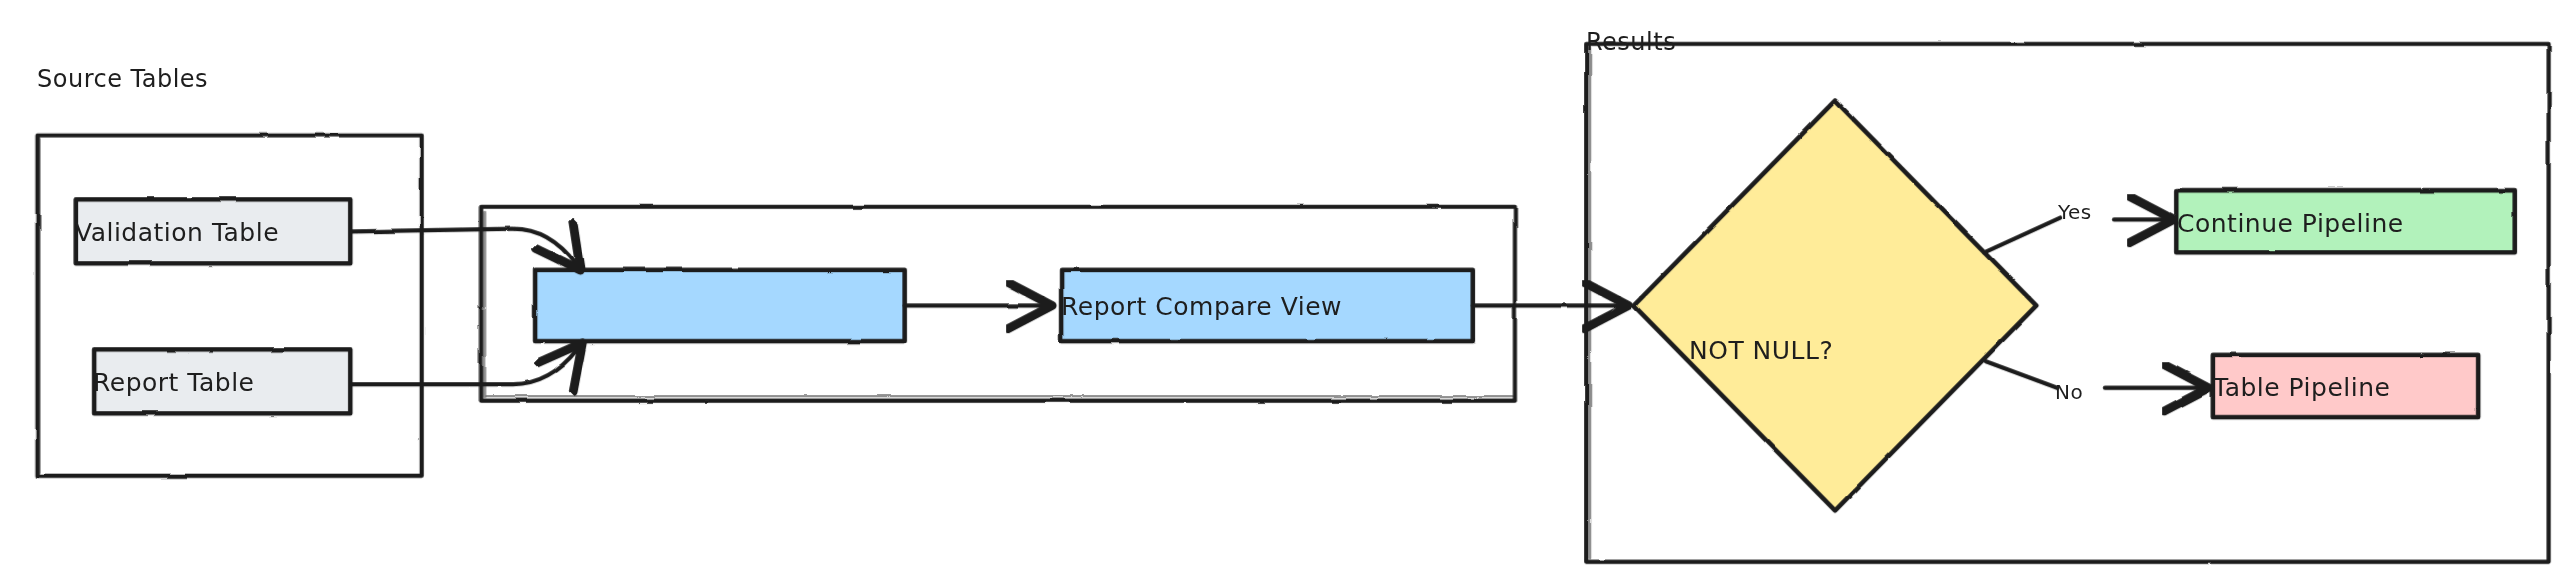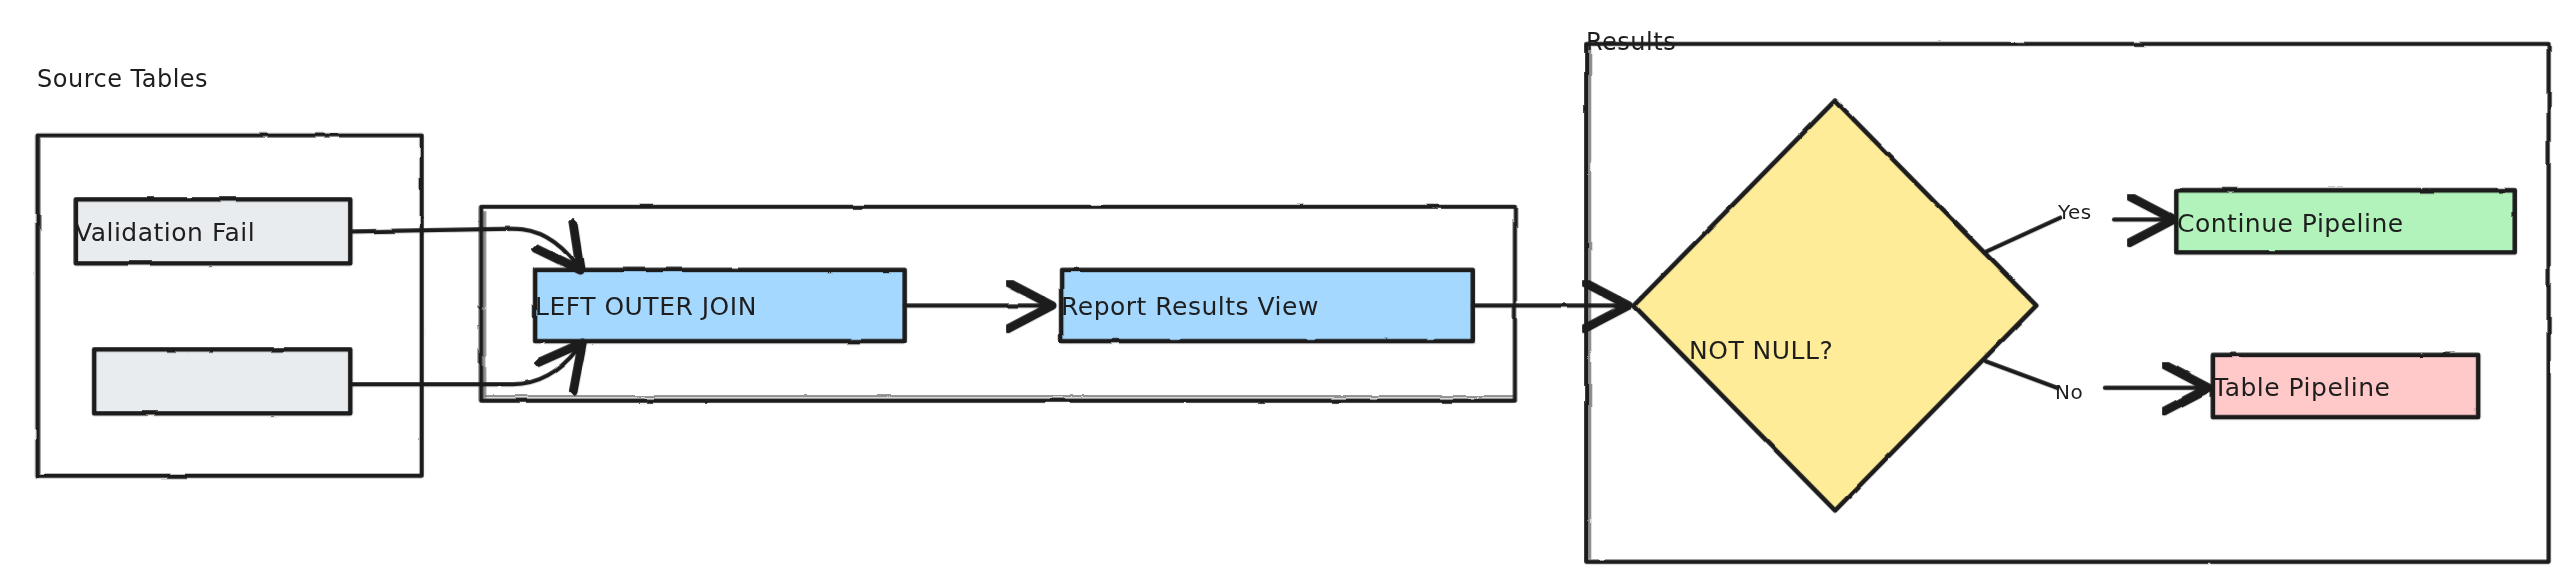--- a/index.html
+++ b/index.html
@@ -88,26 +88,26 @@
         <path d="M2300,424 L2404,424" marker-end="url(#arrowA)"></path>
       </g>
     </g>
   </svg>
 
   <div class="lbl grp-title" style="left:37px;top:65px;width:384px;">Source Tables</div>
 
 
   <div class="lbl grp-title" style="left:1586px;top:27.5px;width:963px;">Results</div>
 
-  <div class="lbl node-lbl" style="left:75px;top:218px;width:275px;">Validation Fail</div>
+  <div class="lbl node-lbl" style="left:75px;top:218px;width:275px;">Validation Table</div>
+
+  <div class="lbl node-lbl" style="left:93px;top:368px;width:256px;">Report Table</div>
 
 
-  <div class="lbl node-lbl" style="left:535px;top:292px;width:370px;">LEFT OUTER JOIN</div>
-
-  <div class="lbl node-lbl" style="left:1061px;top:292px;width:412px;">Report Results View</div>
+  <div class="lbl node-lbl" style="left:1061px;top:292px;width:412px;">Report Compare View</div>
 
   <div class="lbl node-lbl" style="left:1689px;top:275px;width:293px;">
     <div>NOT NULL?</div>
   </div>
 
   <div class="lbl node-lbl" style="left:2177px;top:209px;width:339px;">Continue Pipeline</div>
 
   <div class="lbl node-lbl" style="left:2213px;top:373px;width:265px;">Table Pipeline</div>
 
   <div class="lbl edge-lbl" style="left:2058px;top:200px;width:64px;">Yes</div>

